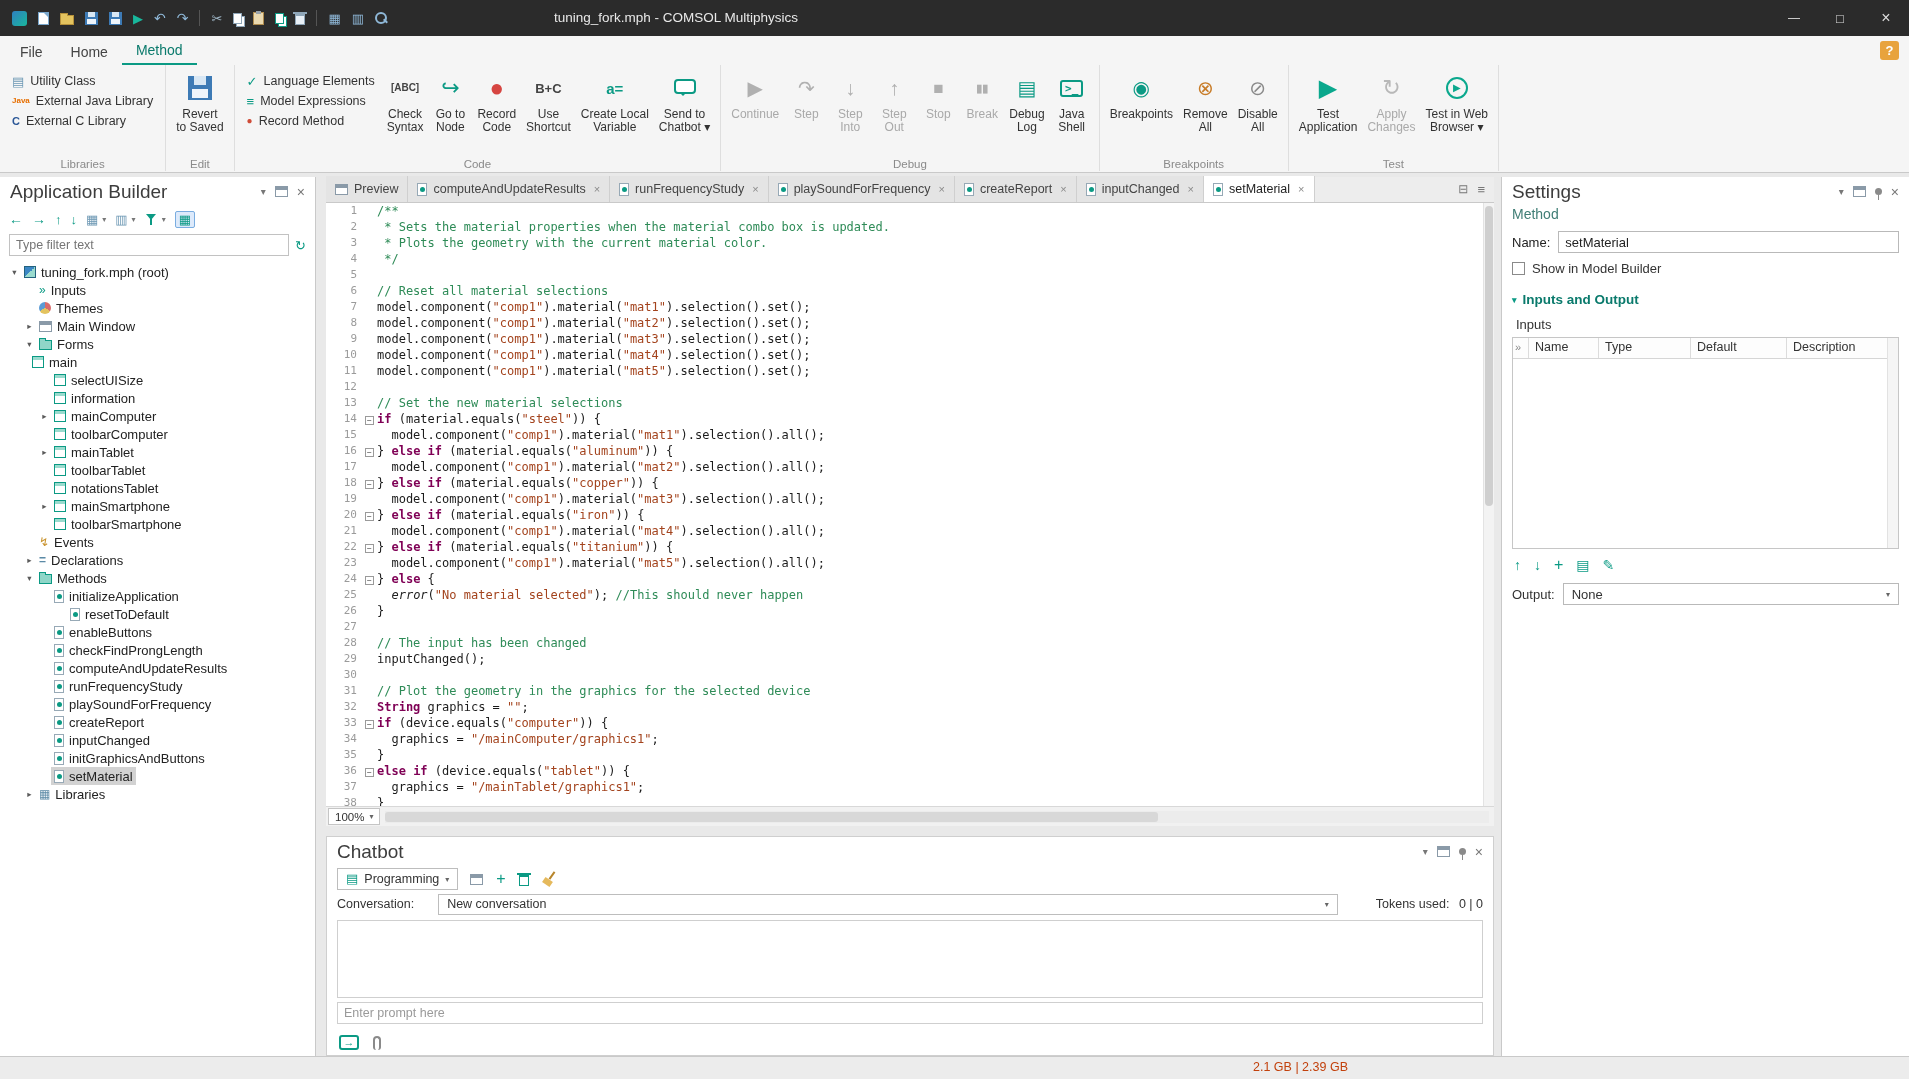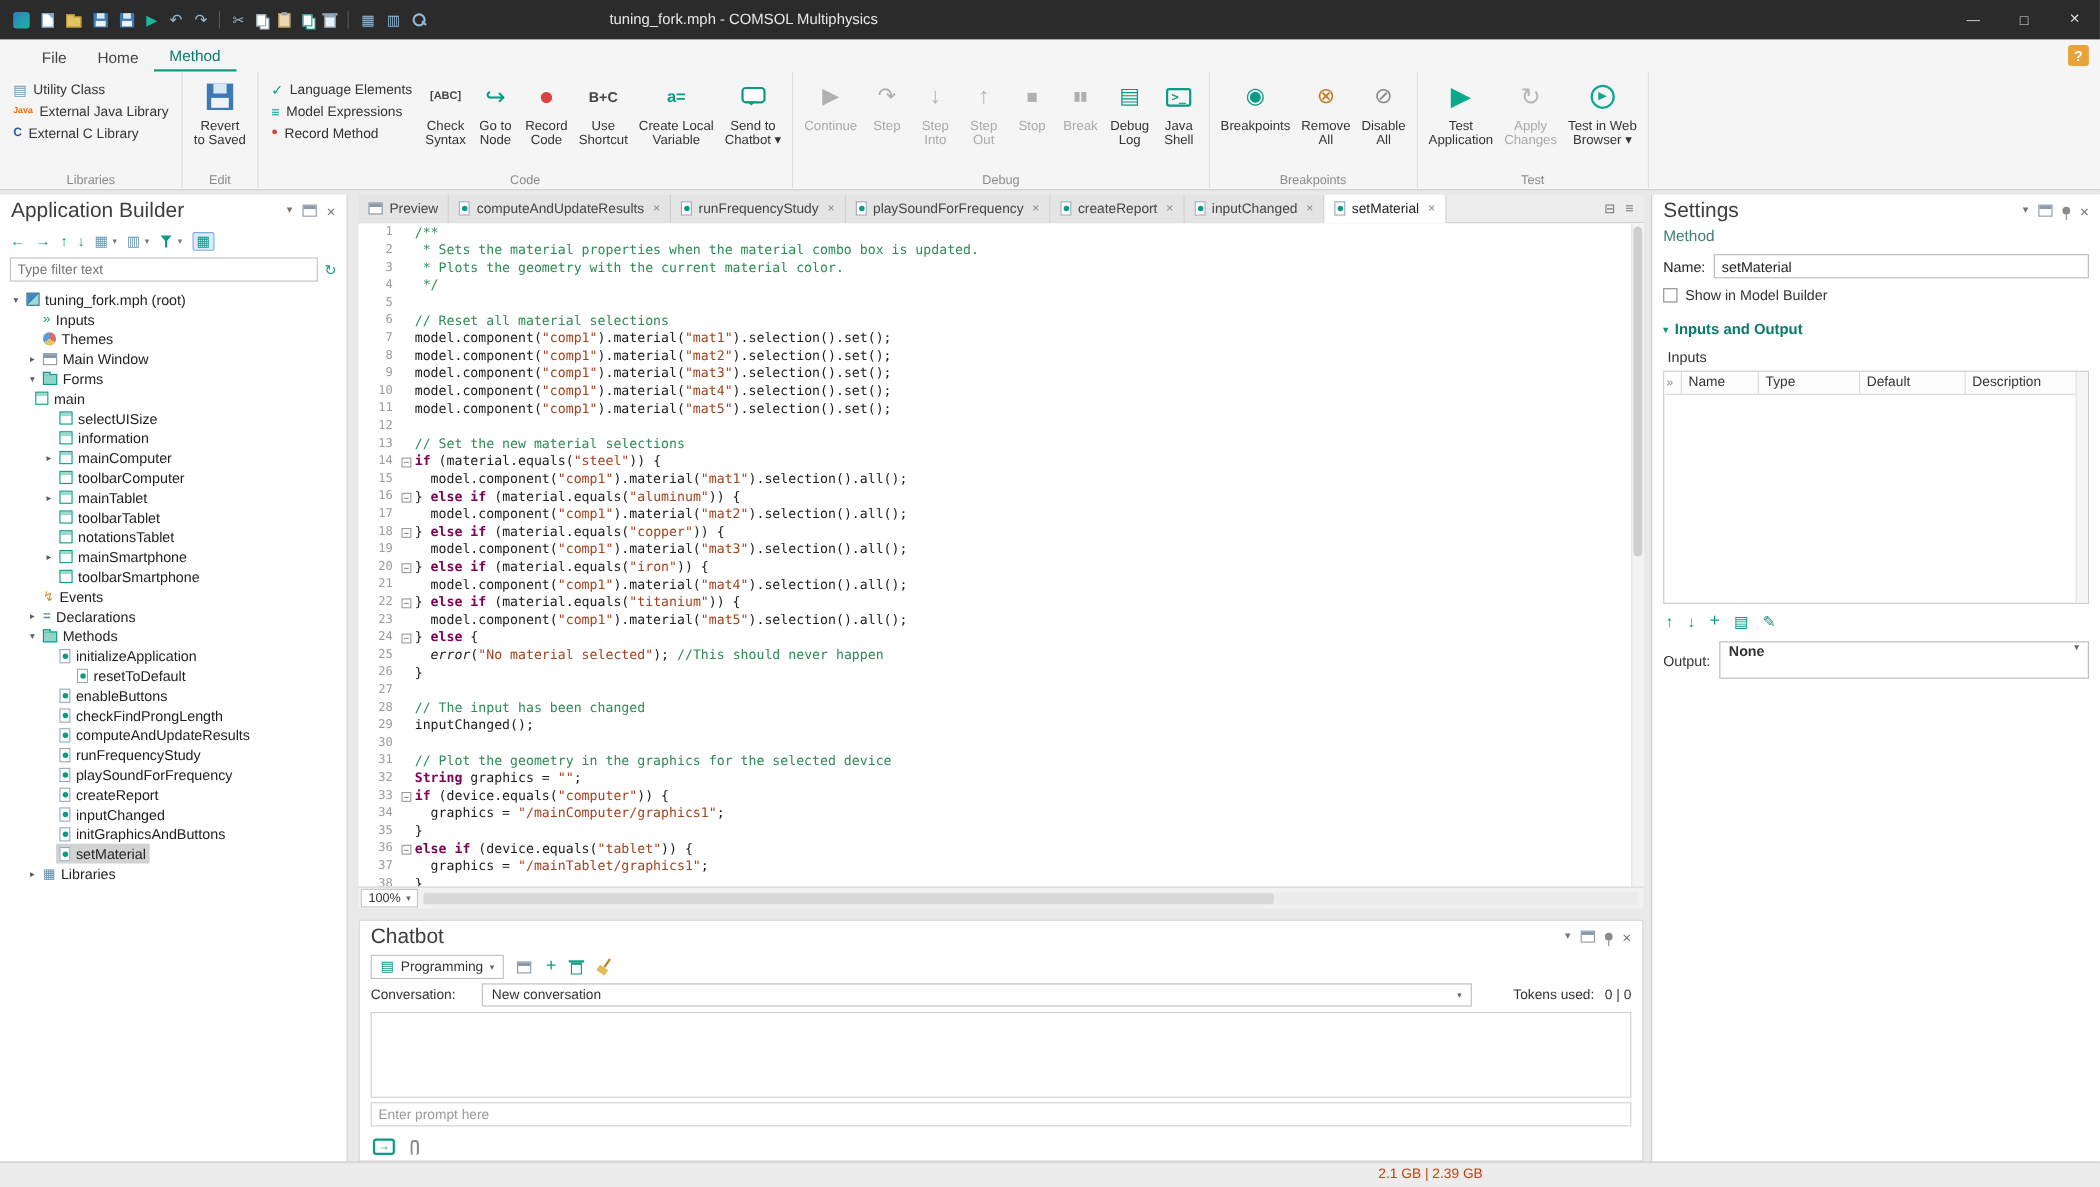--- a/index.html
+++ b/index.html
@@ -13,21 +13,21 @@
   
   #titlebar { position:absolute; left:0; top:0; width:100%; height:36px; background:#2b2b2b; display:flex; align-items:center; color:#e0e0e0; }
   #qat { display:flex; align-items:center; gap:11px; padding:0 12px; }
   .qat-sep { width:1px; height:16px; background:#555; }
   #window-title { position:absolute; left:554px; top:0; height:36px; line-height:36px; font-size:13.5px; color:#e8e8e8; }
   #win-controls { position:absolute; right:0; top:0; height:36px; display:flex; }
   .win-btn { width:46px; height:36px; display:flex; align-items:center; justify-content:center; color:#ddd; font-size:13px; }
 
   
   #ribbon { position:absolute; top:36px; left:0; width:100%; height:137px; background:#f5f5f5; border-bottom:1px solid #c9c9c9; }
-  #ribbon-tabs { display:flex; height:29px; align-items:flex-end; padding-left:24px; }
+  #ribbon-tabs { display:flex; height:29px; align-items:flex-end; padding-left:6px; }
   .rtab { padding:5px 14px 5px; font-size:14px; color:#444; }
   .rtab.active { color:var(--teal-dark); border-bottom:2px solid var(--teal); }
   #ribbon-help { position:absolute; top:5px; right:10px; width:19px; height:19px; border-radius:3px; background:#e8a33d; color:#fff; font-weight:bold; font-size:13px; text-align:center; line-height:19px; }
   #ribbon-body { display:flex; height:106px; align-items:stretch; }
   .rgroup { position:relative; border-right:1px solid #dedede; padding:2px 5px 15px 5px; display:flex; align-items:flex-start; }
   .rgroup-label { position:absolute; bottom:1px; left:0; right:0; text-align:center; font-size:11.5px; color:#8a8a8a; }
   .rsmall-col { display:flex; flex-direction:column; gap:4px; padding:6px 3px; }
   .rsmall { display:flex; align-items:center; gap:6px; font-size:12.5px; color:#333; padding:1px 4px; white-space:nowrap; }
   .rlarge { display:flex; flex-direction:column; align-items:center; min-width:44px; padding:4px 5px; font-size:12px; line-height:13px; color:#333; text-align:center; }
   .rlarge .ric { height:34px; display:flex; align-items:center; justify-content:center; margin-bottom:3px; }
@@ -49,21 +49,21 @@
   #ab-filter input { flex:1; height:22px; border:1px solid #c2c2c2; font-size:12.5px; padding:0 6px; color:#333; font-family:inherit; }
   #tree { padding-top:5px; font-size:13px; color:#222; overflow:hidden; }
   .trow { display:flex; align-items:center; height:18px; }
   .tarrow { width:13px; text-align:center; color:#5a5a5a; font-size:8.5px; flex:none; }
   .sel-wrap { display:flex; align-items:center; height:100%; padding:0 3px; gap:5px; }
   .trow.selected .sel-wrap { background:#d2d2d2; }
   .tlabel { white-space:nowrap; }
 
   
   #center { position:absolute; left:326px; top:177px; width:1168px; height:879px; }
-  #tabbar { position:absolute; top:0; left:0; right:0; height:26px; background:#ededed; border-bottom:1px solid #c9c9c9; display:flex; align-items:center; }
+  #tabbar { position:absolute; top:0; left:0; right:0; height:26px; background:#ededed; border-bottom:1px solid #c9c9c9; display:flex; align-items:flex-end; }
   #tabs { display:flex; height:26px; }
   .etab { display:flex; align-items:center; gap:6px; height:26px; padding:0 9px; border-right:1px solid #cfcfcf; font-size:12.5px; color:#444; background:#e4e4e4; }
   .etab.active { background:#fff; color:#222; }
   .etab .close { color:#8a8a8a; font-size:11px; margin-left:2px; }
   #tab-actions { margin-left:auto; display:flex; gap:9px; padding:0 9px; color:#777; font-size:12px; align-items:center; height:26px; }
 
   #editor { position:absolute; top:26px; left:0; right:0; height:603px; background:#fff; overflow:hidden; }
   .cline { display:flex; height:16px; line-height:16px; font-family:"DejaVu Sans Mono", monospace; font-size:12px; white-space:pre; }
   .lnum { width:36px; text-align:right; color:#9b9b9b; font-size:11px; flex:none; padding-right:5px; }
   .fold { width:15px; flex:none; text-align:center; }
@@ -101,21 +101,21 @@
   .checkbox { width:13px; height:13px; border:1px solid #8a8a8a; background:#fff; flex:none; }
   #section-head { display:flex; align-items:center; gap:6px; padding:12px 10px 4px; color:var(--teal-dark); font-size:13.5px; font-weight:bold; }
   #section-head .chev { font-size:9px; color:var(--teal); }
   #inputs-label { padding:6px 14px 5px; font-size:13px; color:#333; }
   #inputs-table { margin:0 10px; border:1px solid #c6c6c6; height:212px; position:relative; background:#fff; overflow:hidden; }
   .itable-head { display:flex; height:21px; border-bottom:1px solid #d6d6d6; background:#fdfdfd; font-size:12.5px; color:#333; }
   .ith { border-right:1px solid #dcdcdc; padding:2px 6px; white-space:nowrap; overflow:hidden; flex:none; }
   .itable-scroll { position:absolute; right:0; top:0; bottom:0; width:11px; border-left:1px solid #e2e2e2; background:#f5f5f5; }
   #table-tools { display:flex; gap:13px; padding:8px 12px 6px; color:var(--teal); font-size:14px; align-items:center; }
   #output-row { display:flex; align-items:center; gap:8px; padding:4px 10px; font-size:13px; color:#333; }
-  #output-select { flex:1; display:flex; justify-content:space-between; border:1px solid #b9b9b9; height:34px; padding:0 8px; background:#fff;font-weight:bold; }
+  #output-select { flex:1; display:flex; align-items:center; justify-content:space-between; border:1px solid #b9b9b9; height:22px; padding:0 8px; background:#fff; }
   .ddarr { font-size:8px; color:#666; }
 
   
   #statusbar { position:absolute; left:0; bottom:0; width:100%; height:23px; background:#ececec; border-top:1px solid #c9c9c9; font-size:12.5px; color:#c2410c; }
   #mem { position:absolute; left:1253px; top:3px; }
 
   
   .ci-logo { width:15px; height:15px; border-radius:3px; background:linear-gradient(135deg,#2f7fc1 0%,#19b79c 100%); }
   .ci-doc { width:11px; height:13px; background:#fff; border:1px solid #7aa7cc; }
   .ci-doc::after { content:""; position:absolute; right:-1px; top:-1px; border:3px solid #7aa7cc; border-left-color:transparent; border-bottom-color:transparent; }

